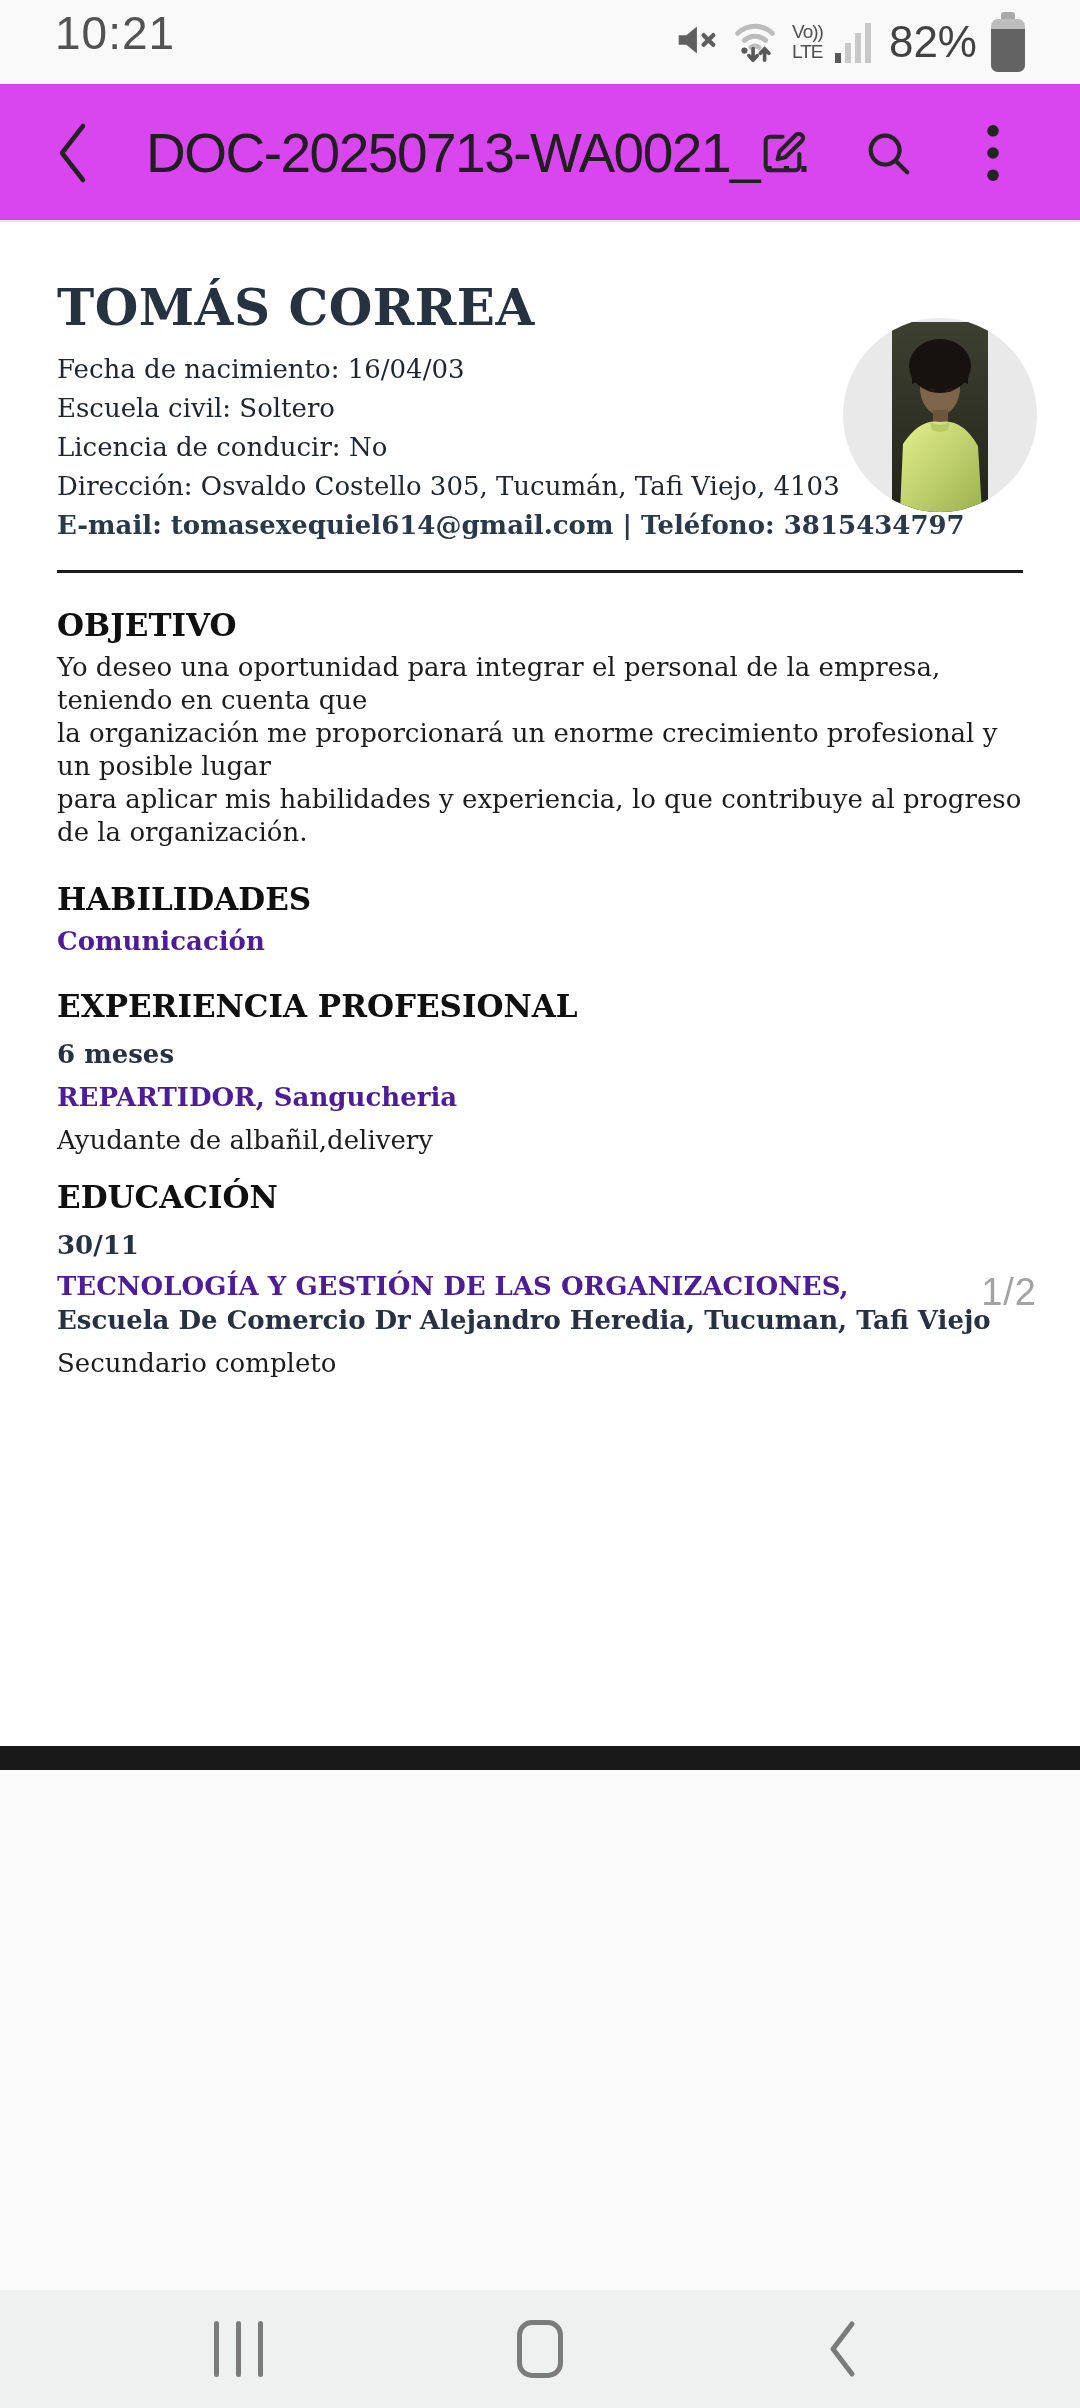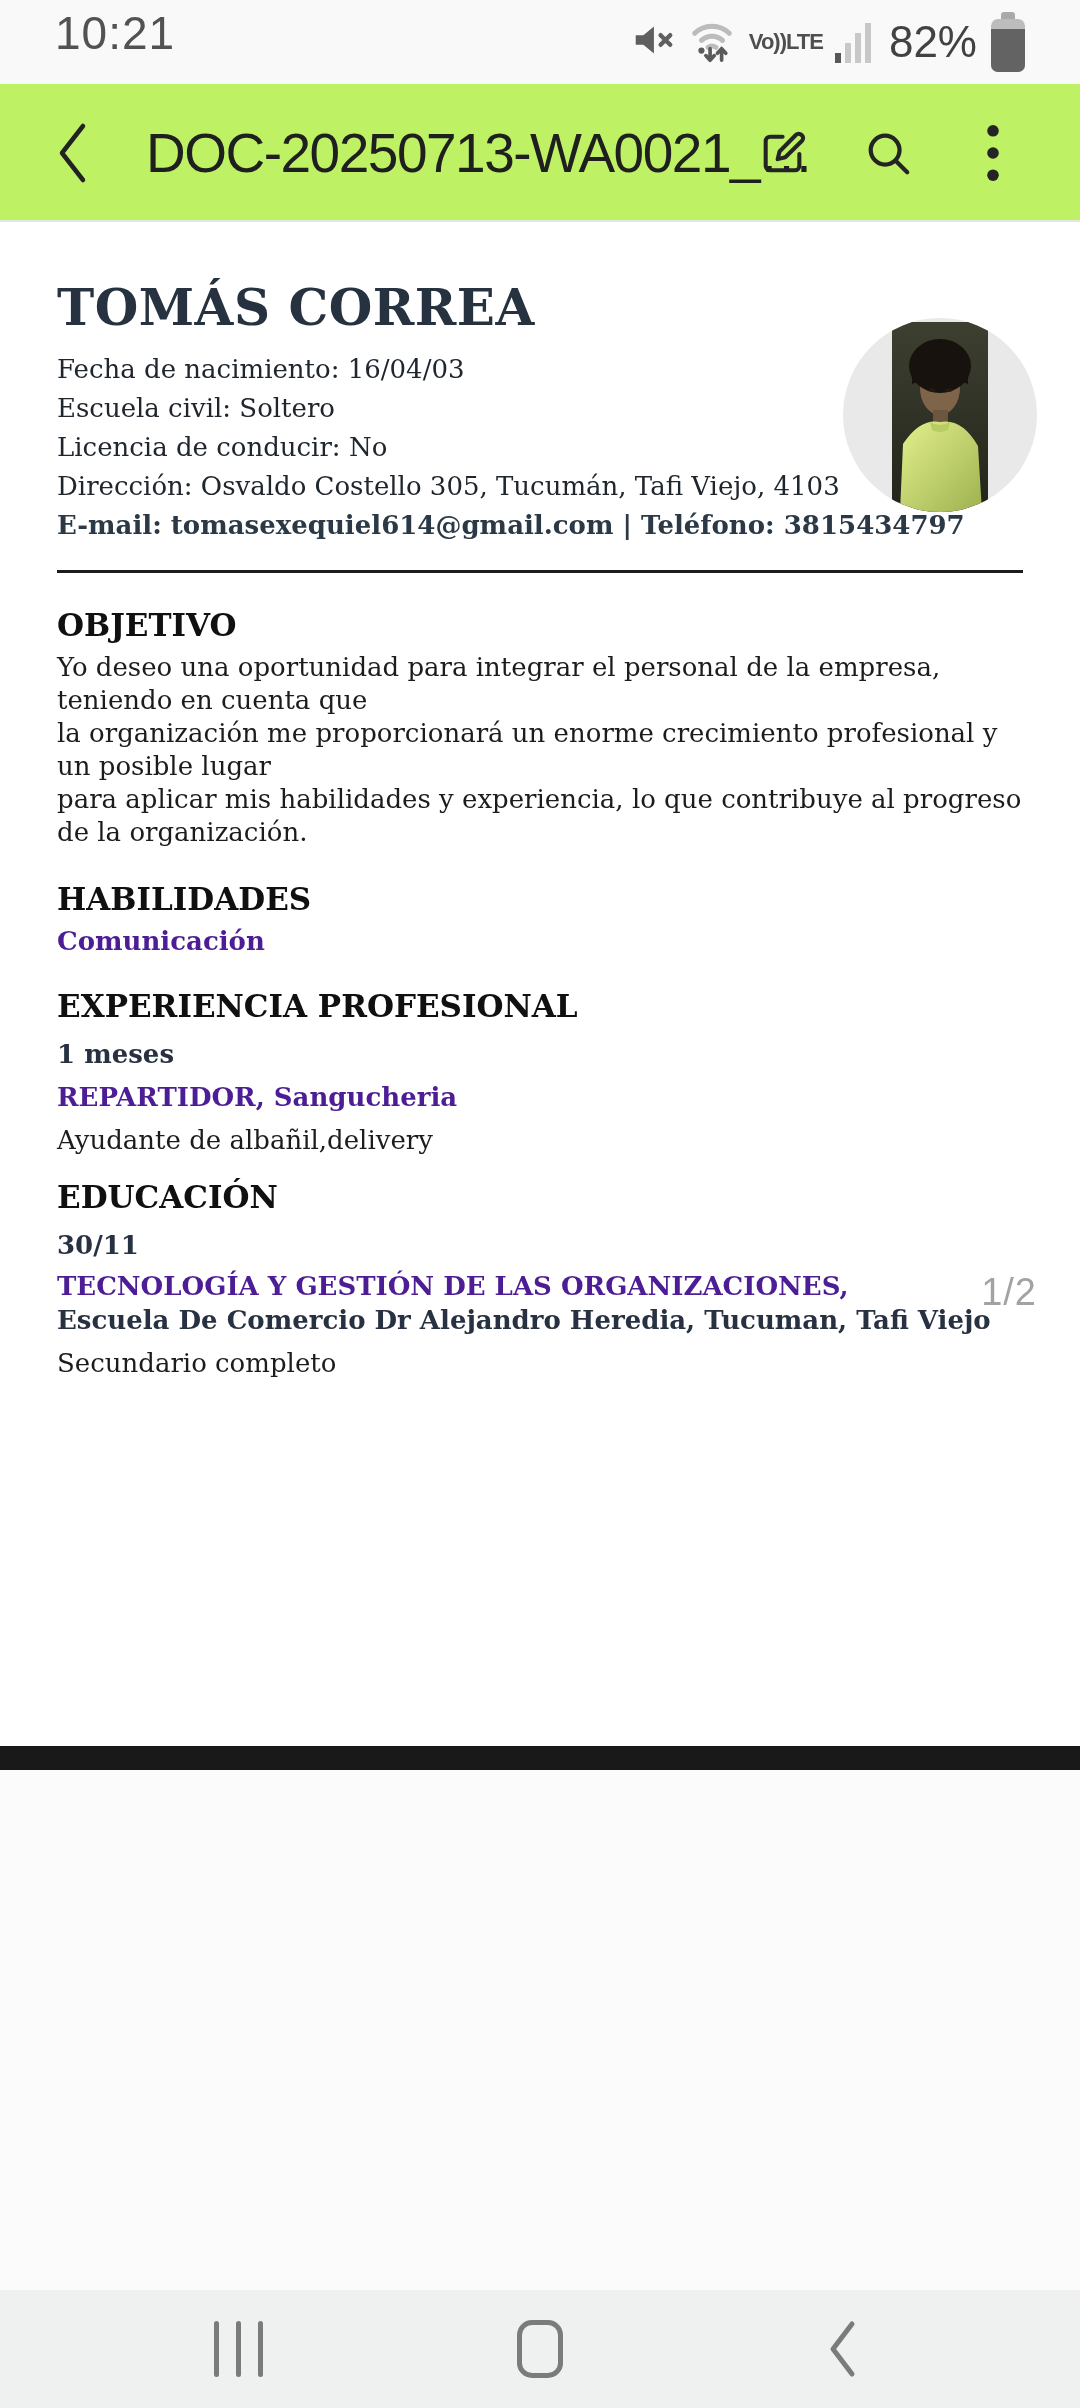--- a/index.html
+++ b/index.html
@@ -4,30 +4,30 @@
 <style>
   html,body{margin:0;padding:0;background:#ffffff;}
   *{box-sizing:border-box;}
   .screen{position:relative;width:1080px;height:2408px;overflow:hidden;background:#ffffff;
           font-family:"Liberation Sans",sans-serif;}
 
   
   .statusbar{position:absolute;top:0;left:0;width:1080px;height:84px;background:#f9f9f9;}
   .time{position:absolute;left:55px;top:6px;font-size:46px;color:#525252;letter-spacing:1px;}
   .sticons{position:absolute;right:55px;top:0;height:84px;display:flex;align-items:center;gap:12px;}
-  .volte{display:flex;flex-direction:row;align-items:flex-start;line-height:20px;
-         font-size:22px;font-weight:700;color:#4f4f4f;letter-spacing:-1px;}
+  .volte{display:flex;flex-direction:column;align-items:flex-start;line-height:20px;
+         font-size:19px;font-weight:400;color:#4f4f4f;letter-spacing:-1px;}
   .pct{font-size:44px;color:#424242;margin-left:2px;}
   .battery{position:relative;width:34px;height:60px;margin-left:2px;}
   .battery .tip{position:absolute;top:0;left:10px;width:14px;height:7px;background:#a9a9a9;border-radius:3px 3px 0 0;}
   .battery .body{position:absolute;top:7px;left:0;width:34px;height:53px;background:#bdbdbd;border-radius:7px;overflow:hidden;}
   .battery .fill{position:absolute;bottom:0;left:0;width:34px;height:82%;background:#636363;}
 
   
-  .toolbar{position:absolute;top:84px;left:0;width:1080px;height:138px;background:#bef264;
+  .toolbar{position:absolute;top:84px;left:0;width:1080px;height:138px;background:#d946ef;
            border-bottom:2px solid #e5e5e5;display:flex;align-items:center;}
   .backbtn{position:absolute;left:50px;top:36px;width:44px;height:66px;display:flex;align-items:center;justify-content:center;}
   .doc-title{position:absolute;left:146px;top:0;height:138px;display:flex;align-items:center;
              font-size:55px;font-weight:500;color:#1f1f1f;letter-spacing:-1.5px;white-space:nowrap;}
   .tb-actions{position:absolute;right:62px;top:0;height:138px;display:flex;align-items:center;gap:55px;}
   .tb-actions .icbtn{width:50px;height:56px;display:flex;align-items:center;justify-content:center;}
 
   
   .page1{position:absolute;top:222px;left:0;width:1080px;height:1096px;background:#ffffff;
          padding:56px 57px 0 57px;font-family:"DejaVu Serif","Liberation Serif",serif;}
@@ -180,21 +180,21 @@
 
     <div class="h-sec mt-obj">OBJETIVO</div>
     <div class="cv-para">Yo deseo una oportunidad para integrar el personal de la empresa, teniendo en cuenta que
 la organización me proporcionará un enorme crecimiento profesional y un posible lugar
 para aplicar mis habilidades y experiencia, lo que contribuye al progreso de la organización.</div>
 
     <div class="h-sec mt-hab">HABILIDADES</div>
     <div class="accent mt6">Comunicación</div>
 
     <div class="h-sec mt-exp">EXPERIENCIA PROFESIONAL</div>
-    <div class="darkbold mt12">1 meses</div>
+    <div class="darkbold mt12">6 meses</div>
     <div class="accent mt9">REPARTIDOR, Sangucheria</div>
     <div class="plain mt9">Ayudante de albañil,delivery</div>
 
     <div class="h-sec mt-edu">EDUCACIÓN</div>
     <div class="darkbold mt12">30/11</div>
     <div class="accent mt7">TECNOLOGÍA Y GESTIÓN DE LAS ORGANIZACIONES,</div>
     <div class="darkbold">Escuela De Comercio Dr Alejandro Heredia, Tucuman, Tafi Viejo</div>
     <div class="plain mt9">Secundario completo</div>
 
     <div class="pager">1/2</div>

